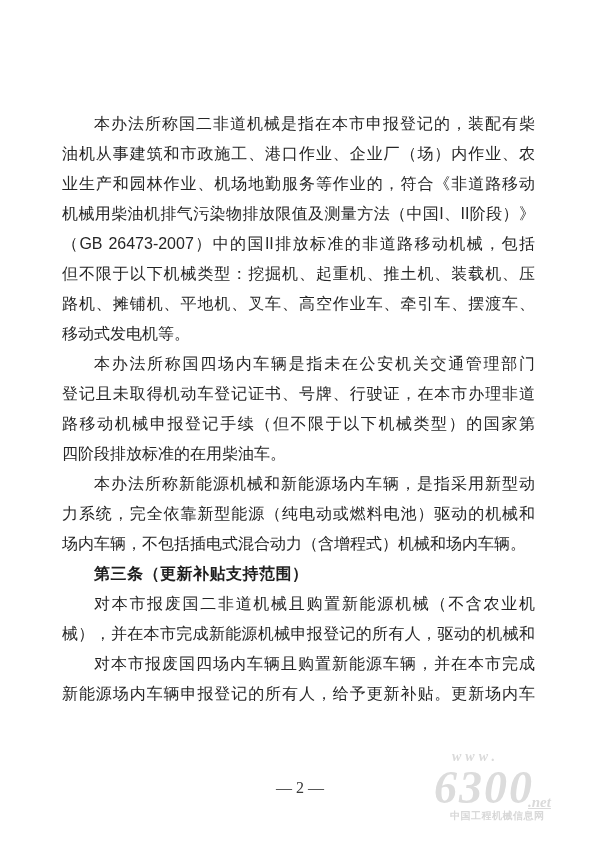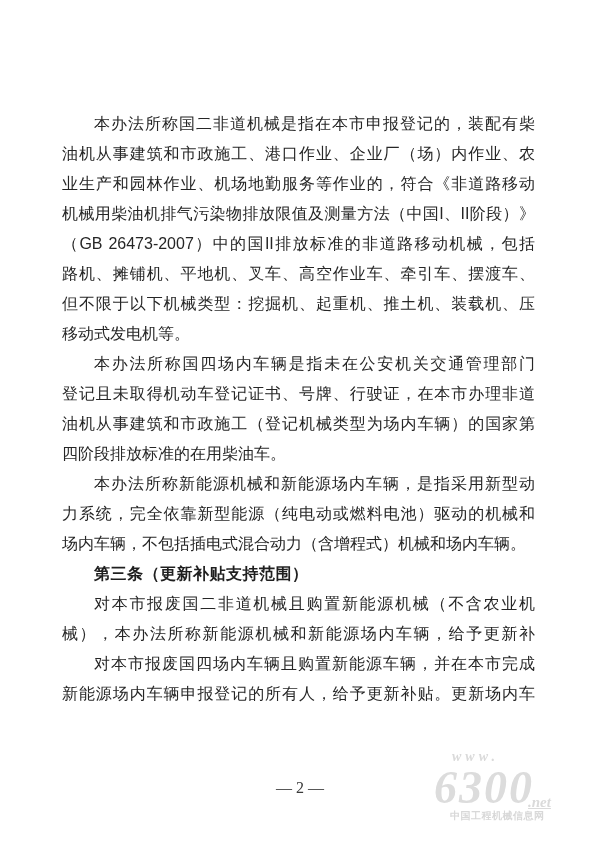--- a/index.html
+++ b/index.html
@@ -103,41 +103,41 @@
 </head>
 <body>
 
 <div class="doc-body">
     <div class="paragraph body">
       <div class="line para-first">本办法所称国二非道机械是指在本市申报登记的，装配有柴</div>
       <div class="line">油机从事建筑和市政施工、港口作业、企业厂（场）内作业、农</div>
       <div class="line">业生产和园林作业、机场地勤服务等作业的，符合《非道路移动</div>
       <div class="line">机械用柴油机排气污染物排放限值及测量方法（中国I、II阶段）》</div>
       <div class="line">（GB 26473-2007）中的国II排放标准的非道路移动机械，包括</div>
+      <div class="line">但不限于以下机械类型：挖掘机、起重机、推土机、装载机、压</div>
       <div class="line">路机、摊铺机、平地机、叉车、高空作业车、牵引车、摆渡车、</div>
-      <div class="line">但不限于以下机械类型：挖掘机、起重机、推土机、装载机、压</div>
       <div class="line para-last">移动式发电机等。</div>
     </div>
     <div class="paragraph body">
       <div class="line para-first">本办法所称国四场内车辆是指未在公安机关交通管理部门</div>
       <div class="line">登记且未取得机动车登记证书、号牌、行驶证，在本市办理非道</div>
-      <div class="line">油机从事建筑和市政施工（登记机械类型为场内车辆）的国家第</div>
+      <div class="line">路移动机械申报登记手续（但不限于以下机械类型）的国家第</div>
       <div class="line para-last">四阶段排放标准的在用柴油车。</div>
     </div>
     <div class="paragraph body">
       <div class="line para-first">本办法所称新能源机械和新能源场内车辆，是指采用新型动</div>
       <div class="line">力系统，完全依靠新型能源（纯电动或燃料电池）驱动的机械和</div>
       <div class="line para-last">场内车辆，不包括插电式混合动力（含增程式）机械和场内车辆。</div>
     </div>
     <div class="paragraph heading">
       <div class="line para-first para-last">第三条（更新补贴支持范围）</div>
     </div>
     <div class="paragraph body">
       <div class="line para-first">对本市报废国二非道机械且购置新能源机械（不含农业机</div>
-      <div class="line">械），本办法所称新能源机械和新能源场内车辆，给予更新补</div>
+      <div class="line">械），并在本市完成新能源机械申报登记的所有人，驱动的机械和</div>
     </div>
     <div class="paragraph body">
       <div class="line para-first">对本市报废国四场内车辆且购置新能源车辆，并在本市完成</div>
       <div class="line">新能源场内车辆申报登记的所有人，给予更新补贴。更新场内车</div>
     </div>
   </div>
 
 <div class="page-footer">— 2 —</div>
 
 <div class="watermark">

